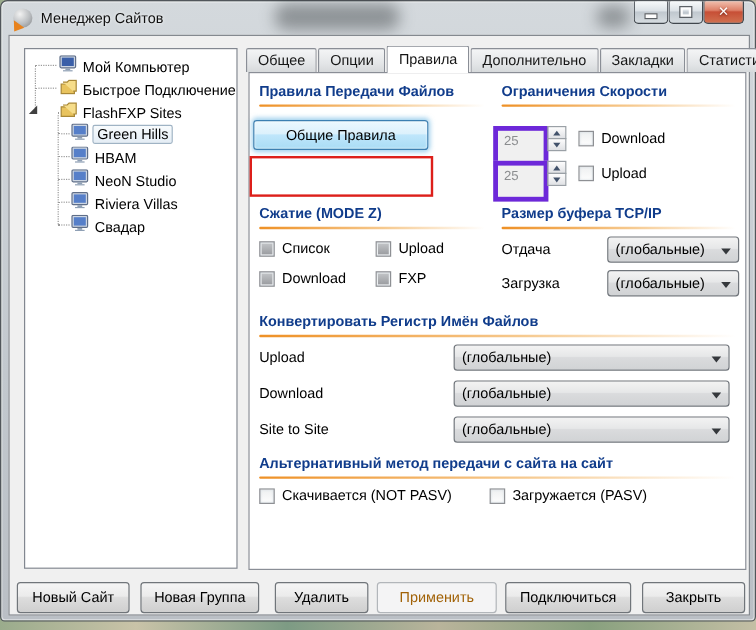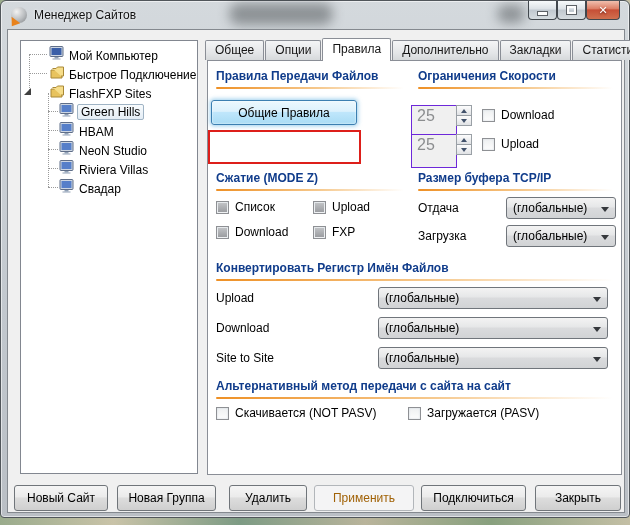--- a/index.html
+++ b/index.html
@@ -69,22 +69,22 @@
   .redbox{position:absolute;border:2px solid #dd1f1a;box-sizing:border-box;}
   .combo{position:absolute;height:22px;box-sizing:border-box;border:1px solid #70757b;border-radius:3px;
     background:linear-gradient(#f3f3f3,#e6e7e8 45%,#dadbdd 50%,#d1d3d5);
     font-size:12px;color:#000;display:flex;align-items:center;padding:0 18px 0 6px;white-space:nowrap;overflow:hidden;}
   .combo-arrow{position:absolute;right:6px;top:9px;width:0;height:0;
     border-left:4px solid transparent;border-right:4px solid transparent;border-top:5px solid #35383c;}
   .cb{position:absolute;width:13px;height:13px;box-sizing:border-box;border:1px solid #8e9094;
     background:linear-gradient(#eef0f1,#fdfdfd);box-shadow:inset 0 0 2px #ccd6dd;}
   .cb.grayed::after{content:"";position:absolute;left:1px;top:1px;right:1px;bottom:1px;
     background:linear-gradient(#c0c2c5,#9b9da1);}
-  .spin-edit{position:absolute;width:46px;height:34px;box-sizing:border-box;border:1px solid #6d28d9;
-    background:#f0f0f0;color:#8b8d8f;font-size:16px;line-height:19px;padding-left:5px;}
+  .spin-edit{position:absolute;width:46px;height:34px;box-sizing:border-box;border:4px solid #6d28d9;
+    background:#f0f0f0;color:#8b8d8f;font-size:11px;line-height:19px;padding-left:5px;}
   .spin-btns{position:absolute;width:16px;}
   .spin-half{height:11px;box-sizing:border-box;border:1px solid #9aa0a6;
     background:linear-gradient(#fdfdfd,#e0e2e5);display:flex;align-items:center;justify-content:center;}
   .spin-half+.spin-half{margin-top:-1px;}
   .tri-up{width:0;height:0;border-left:3px solid transparent;border-right:3px solid transparent;border-bottom:4px solid #42526b;}
   .tri-down{width:0;height:0;border-left:3px solid transparent;border-right:3px solid transparent;border-top:4px solid #42526b;}
   .fbtn{position:absolute;top:455px;height:26px;}
 </style>
 </head>
 <body>

